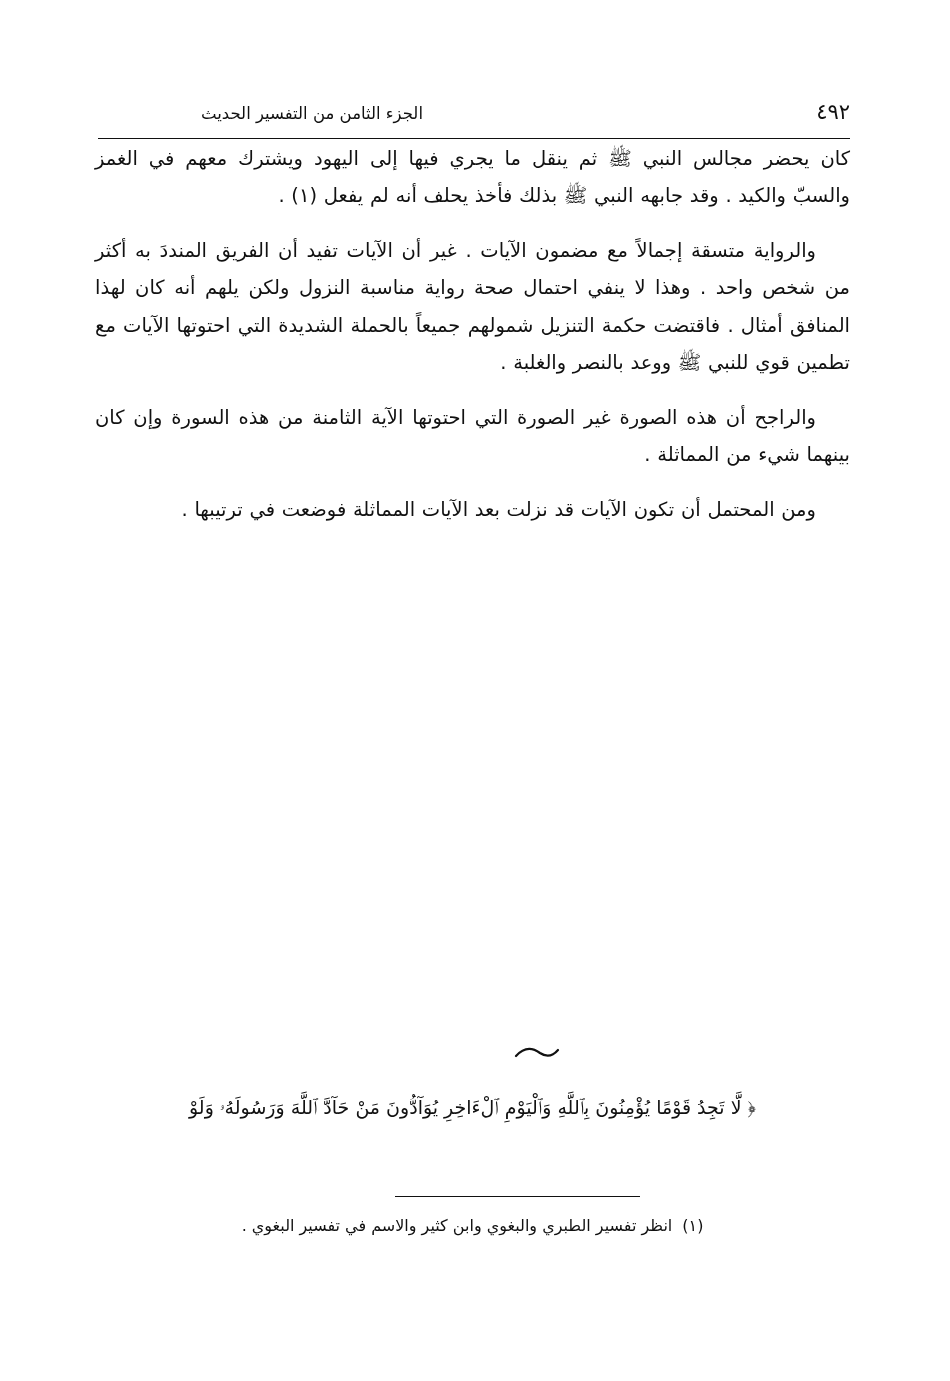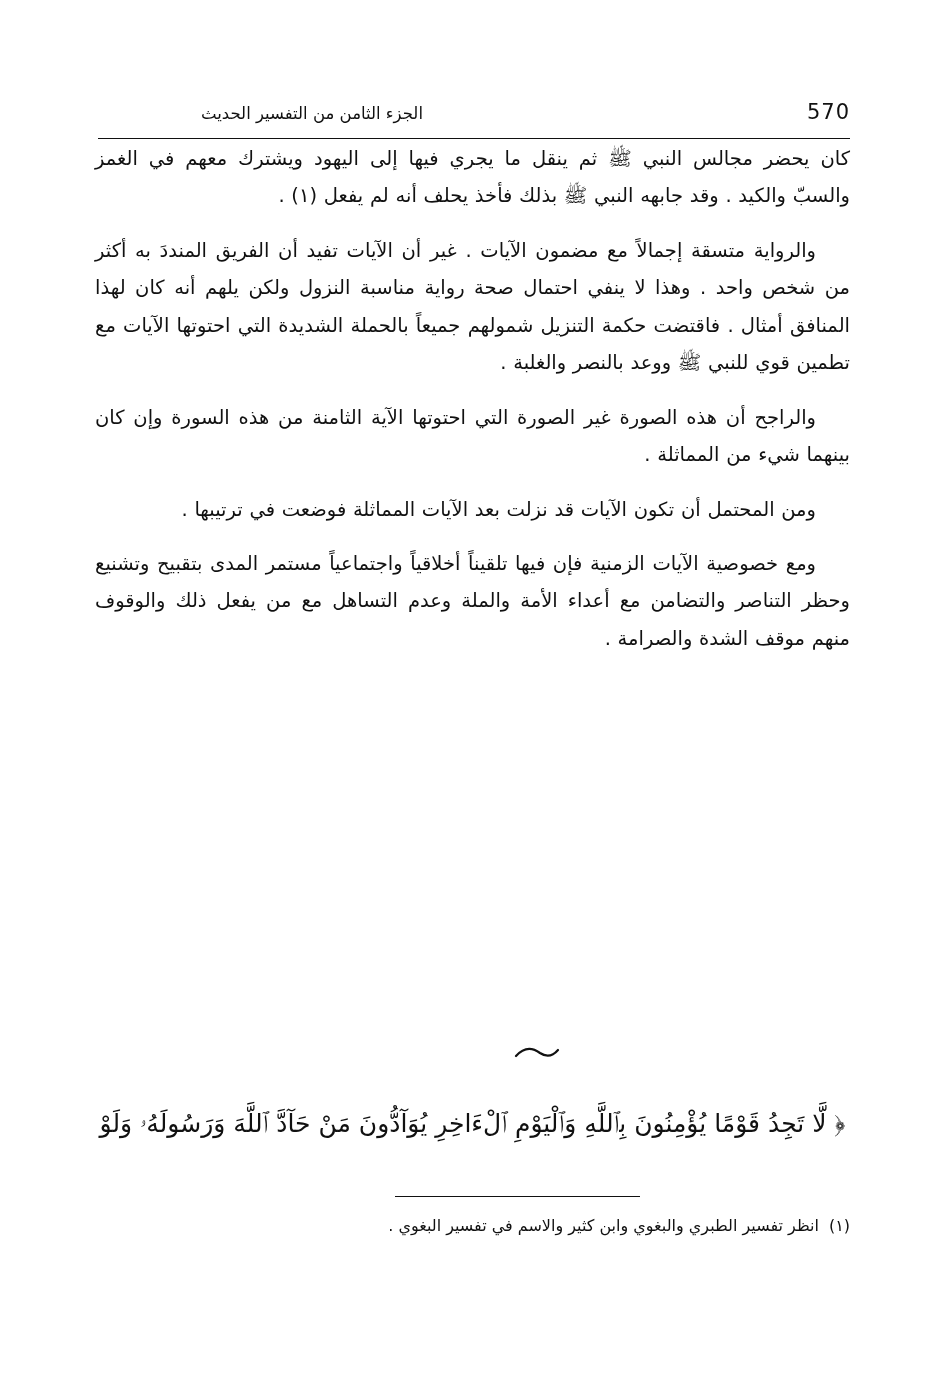--- a/index.html
+++ b/index.html
@@ -95,62 +95,61 @@
     direction: rtl;
     text-align: center;
     font-size: 20px;
     line-height: 2.05;
     font-family: "DejaVu Sans", "Liberation Serif", serif;
     letter-spacing: 0.5px;
   }
   .quran .line {
     display: block;
     white-space: nowrap;
-    font-size: 25px;
-    margin-top: 10px;
+    font-size: 19px;
   }
   
   .fn-rule {
     position: absolute;
     top: 1196px;
     right: 310px;
     width: 245px;
     border-top: 1.4px solid #111;
     height: 0;
   }
   .footnote {
     position: absolute;
     top: 1212px;
     right: 100px;
     width: 755px;
     direction: rtl;
+    text-align: center;
     font-size: 16px;
     line-height: 1.7;
   }
   .footnote .num {
     margin-left: 10px;
   }
 </style>
 </head>
 <body>
 
 <div class="page">
 
   <div class="header-row">
-    <span class="page-number">570</span>
+    <span class="page-number">٤٩٢</span>
     <span class="header-title">الجزء الثامن من التفسير الحديث</span>
   </div>
   <div class="header-rule"></div>
 
   <div class="content">
     <p class="para">كان يحضر مجالس النبي ﷺ ثم ينقل ما يجري فيها إلى اليهود ويشترك معهم في الغمز والسبّ والكيد . وقد جابهه النبي ﷺ بذلك فأخذ يحلف أنه لم يفعل (١) .</p>
     <p class="para indent">والرواية متسقة إجمالاً مع مضمون الآيات . غير أن الآيات تفيد أن الفريق المنددَ به أكثر من شخص واحد . وهذا لا ينفي احتمال صحة رواية مناسبة النزول ولكن يلهم أنه كان لهذا المنافق أمثال . فاقتضت حكمة التنزيل شمولهم جميعاً بالحملة الشديدة التي احتوتها الآيات مع تطمين قوي للنبي ﷺ ووعد بالنصر والغلبة .</p>
     <p class="para indent">والراجح أن هذه الصورة غير الصورة التي احتوتها الآية الثامنة من هذه السورة وإن كان بينهما شيء من المماثلة .</p>
     <p class="para indent">ومن المحتمل أن تكون الآيات قد نزلت بعد الآيات المماثلة فوضعت في ترتيبها .</p>
-    <p class="para indent">ومع خصوصية الآيات الزمنية فإن فيها تلقيناً أخلاقياً واجتماعياً مستمر المدى بتقبيح وتشنيع وحظر التناصر والتضامن مع أعداء الأمة والملة وعدم التساهل مع من يفعل ذلك والوقوف منهم موقف الشدة والصرامة .</p>
   </div>
 
   <svg class="ornament" viewBox="0 0 46 16">
     <path d="M2 11 C 10 2, 18 2, 26 8 C 32 12, 38 12, 44 5" fill="none" stroke="#111" stroke-width="2.2" stroke-linecap="round"></path>
   </svg>
 
   <div class="quran">
     <span class="line">﴿ لَّا تَجِدُ قَوْمًا يُؤْمِنُونَ بِٱللَّهِ وَٱلْيَوْمِ ٱلْءَاخِرِ يُوَآدُّونَ مَنْ حَآدَّ ٱللَّهَ وَرَسُولَهُۥ وَلَوْ</span>
   </div>
 

